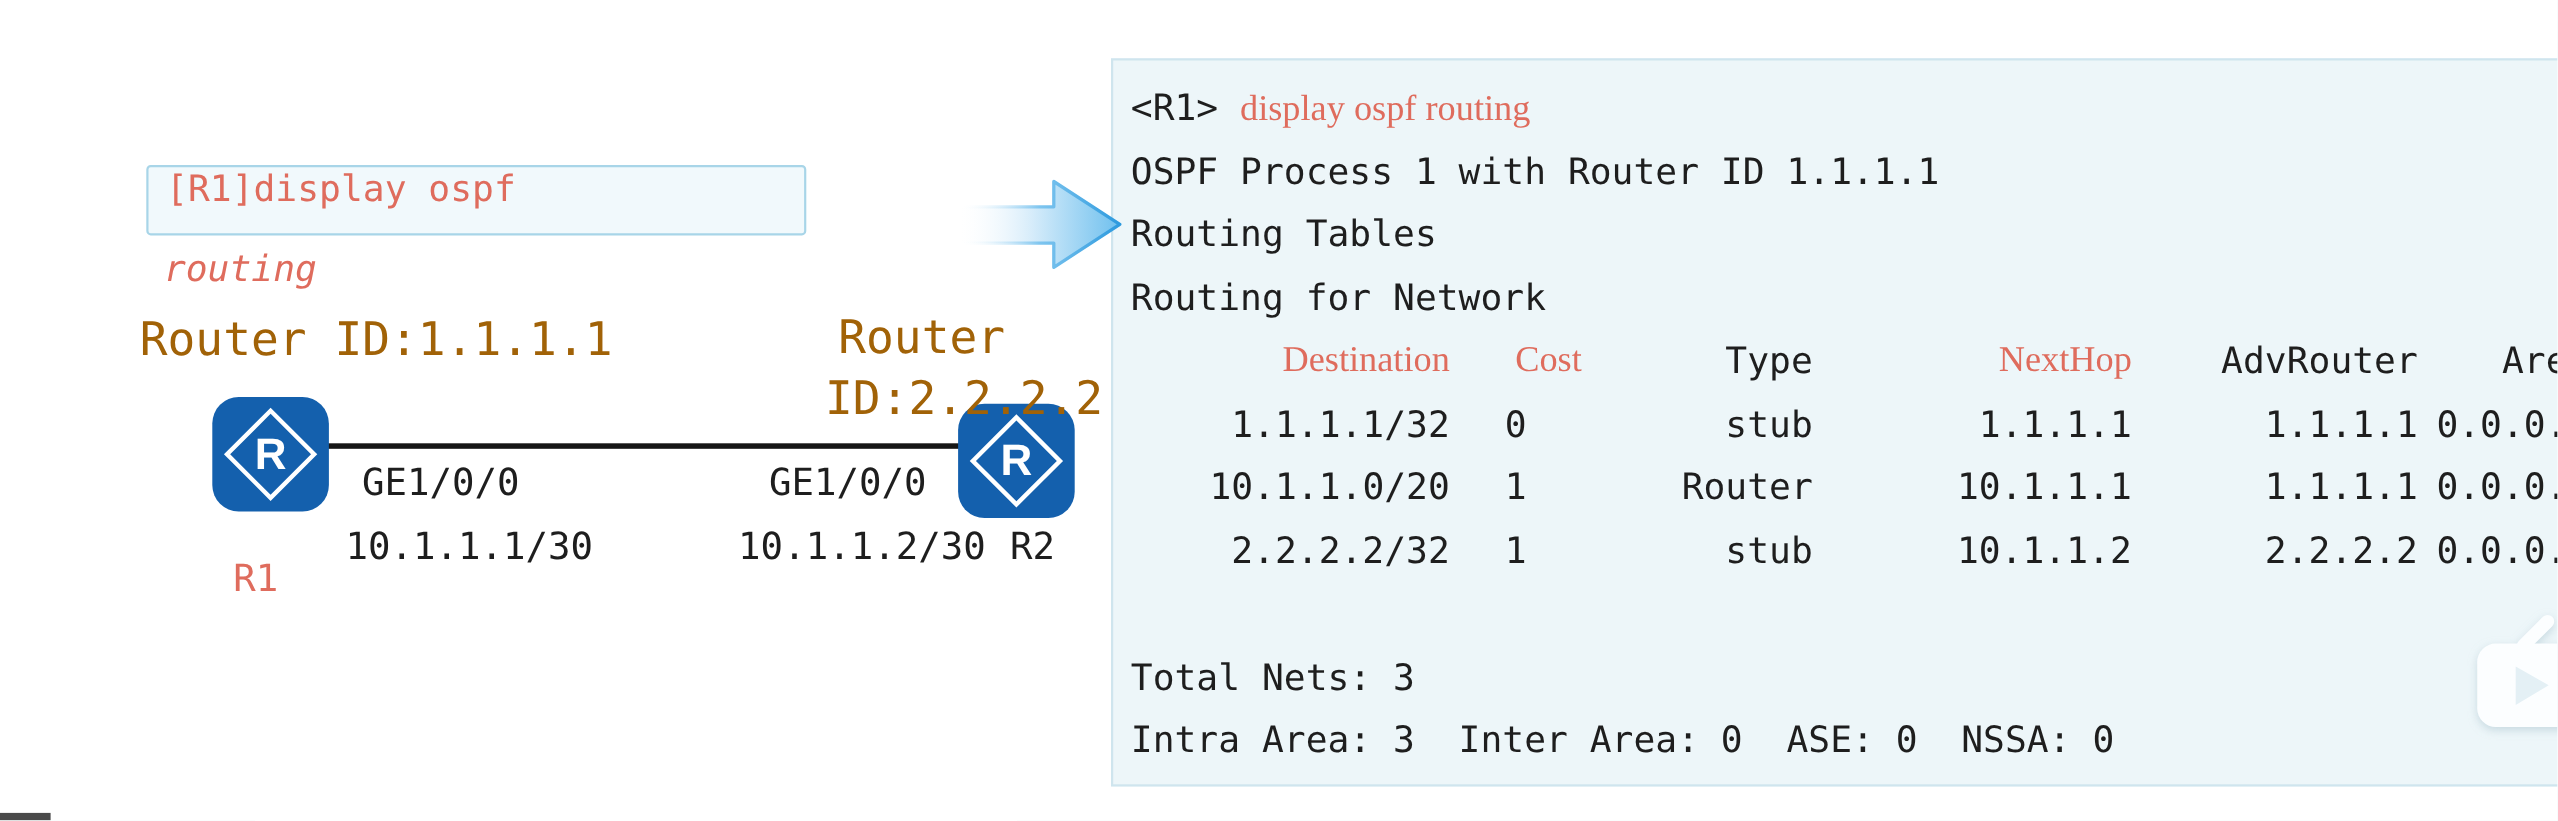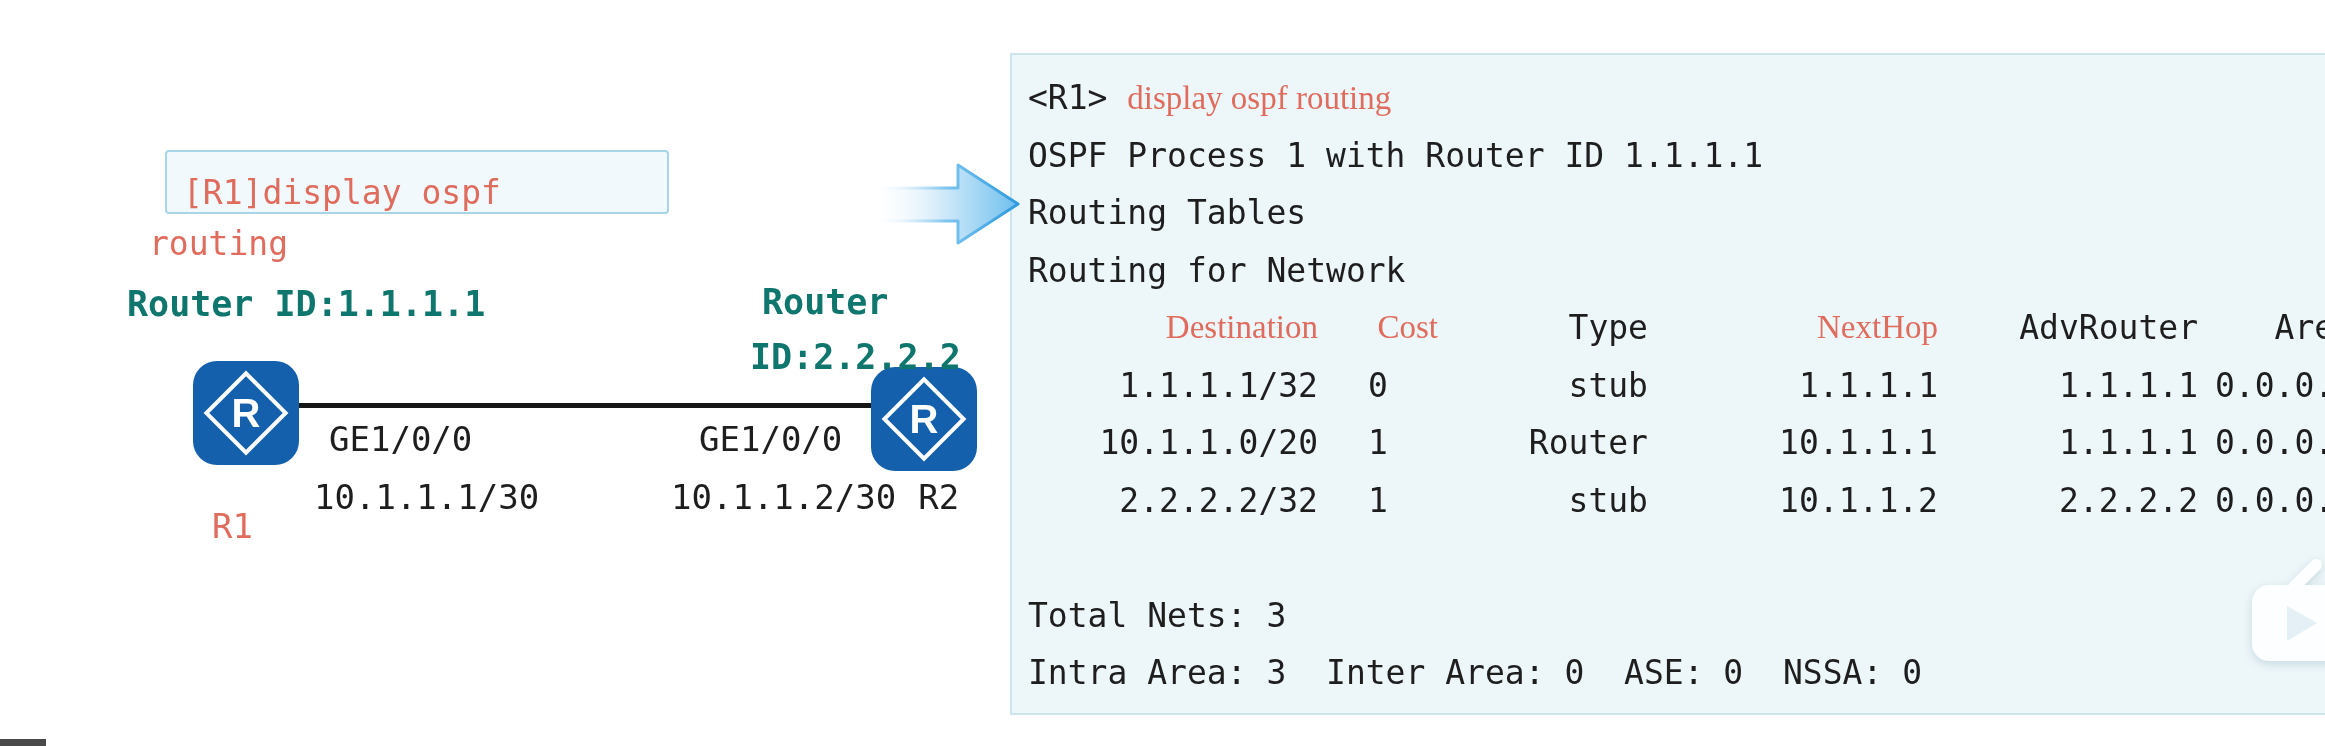--- a/index.html
+++ b/index.html
@@ -3,27 +3,27 @@
 <meta charset="utf-8">
 <style>
   html,body{margin:0;padding:0;}
   body{background:#ffffff;}
   .stage{
     position:relative;width:2325px;height:746px;overflow:hidden;background:#ffffff;
     font-family:"DejaVu Sans Mono","Liberation Mono",monospace;color:#1e1e1e;
   }
   
   .cmd-box{
-    position:absolute;left:133px;top:150px;width:504px;height:64px;
+    position:absolute;left:133px;top:150px;width:600px;height:64px;
     background:#f1f9fc;border:2px solid #a8d5e8;border-radius:4px;
-    display:flex;align-items:flex-end;box-sizing:border-box;margin-left:32px;
+    display:flex;align-items:flex-start;box-sizing:border-box;
   }
   .cmd-box span{padding-left:16px;font-size:33px;color:#df6c5d;}
-  .cmd-overflow{position:absolute;left:149px;top:224px;font-size:33px;color:#df6c5d;}
-  .rid{position:absolute;font-size:35px;color:#0f766e;white-space:nowrap;font-weight:bold;}
+  .cmd-overflow{position:absolute;left:149px;top:224px;font-size:33px;color:#df6c5d;font-style:italic;}
+  .rid{position:absolute;font-size:42px;color:#a16207;white-space:nowrap;}
   .rid-r1{left:127px;top:284px;}
   .rid-r2a{left:762px;top:282px;}
   .rid-r2b{left:750px;top:337px;z-index:3;}
   .link-line{position:absolute;left:296px;top:403px;width:580px;height:5px;background:#161616;}
   .router{
     position:absolute;width:106px;height:104px;background:#1460ad;border-radius:24px;z-index:2;
     display:flex;align-items:center;justify-content:center;
   }
   .router .diamond{
     position:absolute;width:60px;height:60px;border:4px solid #ffffff;

